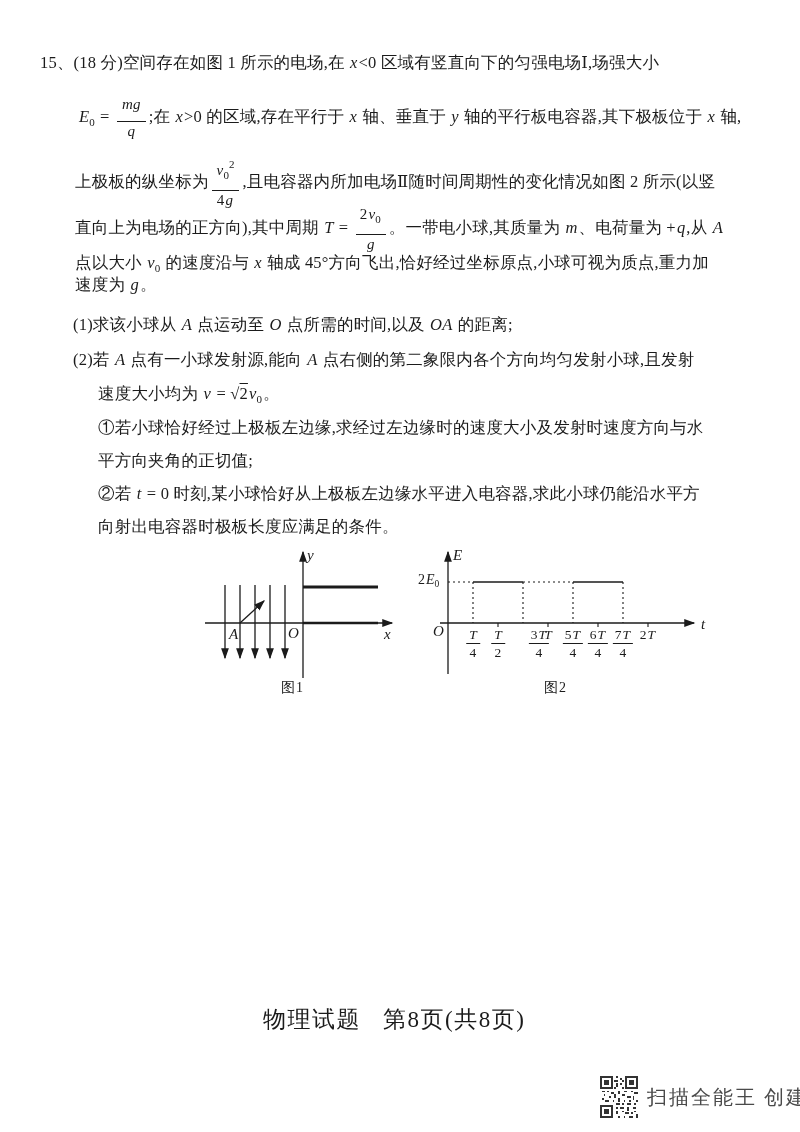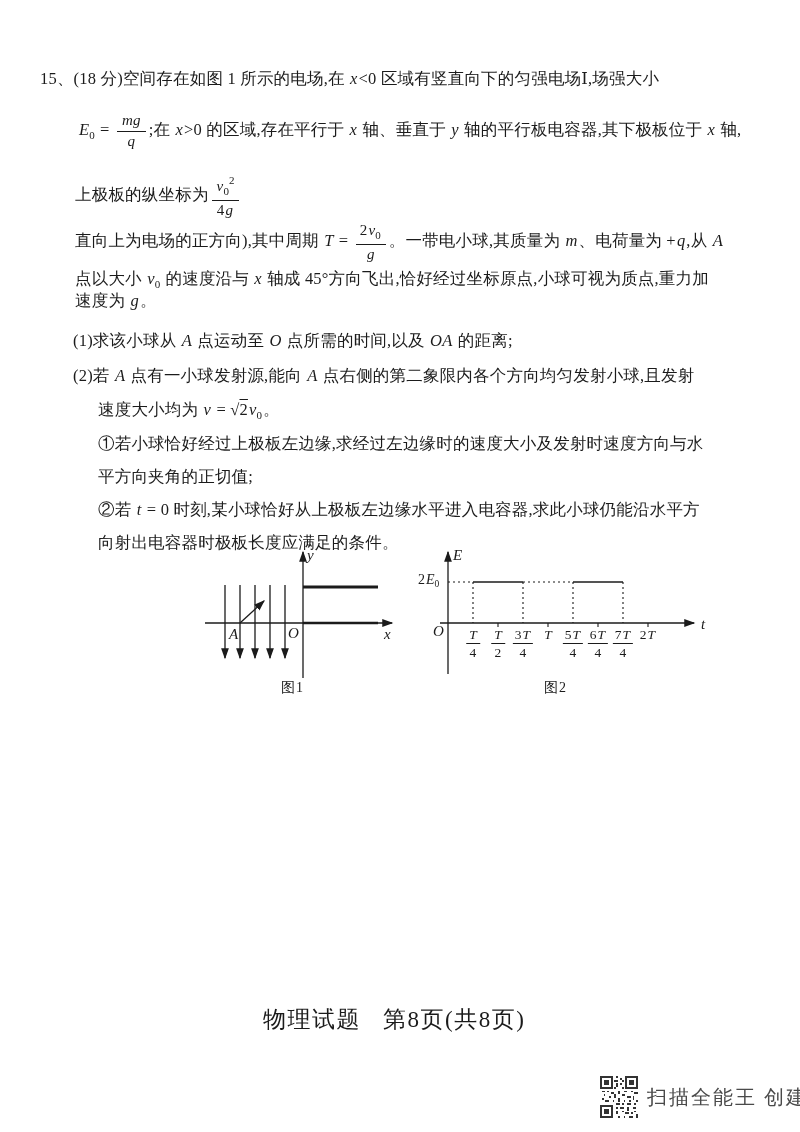--- a/index.html
+++ b/index.html
@@ -3,32 +3,32 @@
 <meta charset="utf-8">
 <style>
   html,body{margin:0;padding:0;}
   body{
     width:800px;height:1132px;position:relative;background:#ffffff;
     font-family:"Liberation Serif","DejaVu Serif",serif;
     color:#1b1b1b;overflow:hidden;
   }
   .line{
     position:absolute;white-space:nowrap;
-    font-size:16.5px;line-height:22px;letter-spacing:0.2px;margin-top:16px;
+    font-size:16.5px;line-height:22px;letter-spacing:0.2px;
   }
   
   .rt{font-style:normal;}
   .rv{font-style:italic;font-family:"Liberation Serif","DejaVu Serif",serif;padding:0 1px;}
   .rsub{font-size:11px;font-style:normal;vertical-align:-4px;letter-spacing:0;}
   .rsup{font-size:11px;font-style:normal;vertical-align:7px;letter-spacing:0;}
   .rfrac{
     display:inline-flex;flex-direction:column;align-items:center;
     vertical-align:middle;margin:0 3px;line-height:1.05;font-size:15px;
   }
-  .rfrac .rnum{display:block;border-bottom:1.2px solid #1b1b1b;padding:1px 4px 2px;}
+  .rfrac .rnum{display:block;border-bottom:1.2px solid #1b1b1b;padding:1px 4px 8px;}
   .rfrac .rden{display:block;padding-top:2px;}
   .rrad{font-style:normal;}
   .rbar{text-decoration:overline;font-style:normal;}
   
   .fig{position:absolute;}
   .fig svg{position:absolute;left:0;top:0;}
   .fig-caption{
     position:absolute;font-size:14px;letter-spacing:1px;white-space:nowrap;
   }
   .tick{
@@ -66,21 +66,21 @@
 <body>
 
 <div class="line" style="left:40px;top:52px"><span class="rt">15、(18 分)空间存在如图 1 所示的电场,在 </span><span class="rv">x</span><span class="rt">&lt;0 区域有竖直向下的匀强电场Ⅰ,场强大小</span></div>
 <div class="line" style="left:78px;top:96px"><span class="rv">E<span class="rsub">0</span></span><span class="rt"> = </span><span class="rfrac">
       <span class="rnum"><span class="rv">mg</span></span>
       <span class="rden"><span class="rv">q</span></span>
     </span><span class="rt">;在 </span><span class="rv">x</span><span class="rt">&gt;0 的区域,存在平行于 </span><span class="rv">x</span><span class="rt"> 轴、垂直于 </span><span class="rv">y</span><span class="rt"> 轴的平行板电容器,其下极板位于 </span><span class="rv">x</span><span class="rt"> 轴,</span></div>
 <div class="line" style="left:75px;top:158px"><span class="rt">上极板的纵坐标为</span><span class="rfrac">
       <span class="rnum"><span class="rv">v<span class="rsub">0</span><span class="rsup">2</span></span></span>
       <span class="rden"><span class="rt">4</span><span class="rv">g</span></span>
-    </span></div>
+    </span><span class="rt">,且电容器内所加电场Ⅱ随时间周期性的变化情况如图 2 所示(以竖</span></div>
 <div class="line" style="left:75px;top:206px"><span class="rt">直向上为电场的正方向),其中周期 </span><span class="rv">T</span><span class="rt"> = </span><span class="rfrac">
       <span class="rnum"><span class="rt">2</span><span class="rv">v<span class="rsub">0</span></span></span>
       <span class="rden"><span class="rv">g</span></span>
     </span><span class="rt">。一带电小球,其质量为 </span><span class="rv">m</span><span class="rt">、电荷量为 +</span><span class="rv">q</span><span class="rt">,从 </span><span class="rv">A</span></div>
 <div class="line" style="left:75px;top:252px"><span class="rt">点以大小 </span><span class="rv">v<span class="rsub">0</span></span><span class="rt"> 的速度沿与 </span><span class="rv">x</span><span class="rt"> 轴成 45°方向飞出,恰好经过坐标原点,小球可视为质点,重力加</span></div>
 <div class="line" style="left:75px;top:274px"><span class="rt">速度为 </span><span class="rv">g</span><span class="rt">。</span></div>
 <div class="line" style="left:73px;top:314px"><span class="rt">(1)求该小球从 </span><span class="rv">A</span><span class="rt"> 点运动至 </span><span class="rv">O</span><span class="rt"> 点所需的时间,以及 </span><span class="rv">OA</span><span class="rt"> 的距离;</span></div>
 <div class="line" style="left:73px;top:349px"><span class="rt">(2)若 </span><span class="rv">A</span><span class="rt"> 点有一小球发射源,能向 </span><span class="rv">A</span><span class="rt"> 点右侧的第二象限内各个方向均匀发射小球,且发射</span></div>
 <div class="line" style="left:98px;top:383px"><span class="rt">速度大小均为 </span><span class="rv">v</span><span class="rt"> = </span><span class="rrad">√</span><span class="rbar">2</span><span class="rv">v<span class="rsub">0</span></span><span class="rt">。</span></div>
 <div class="line" style="left:98px;top:417px"><span class="rt">①若小球恰好经过上极板左边缘,求经过左边缘时的速度大小及发射时速度方向与水</span></div>
@@ -158,21 +158,21 @@
   </svg>
   <span class="level-label"><span class="rt">2</span><span class="rv">E<span class="rsub">0</span></span></span>
   <span class="tick" style="left:55px;top:86px"><span class="rfrac">
         <span class="rnum"><span class="rv">T</span></span>
         <span class="rden"><span class="rt">4</span></span>
       </span></span>
   <span class="tick" style="left:80px;top:86px"><span class="rfrac">
         <span class="rnum"><span class="rv">T</span></span>
         <span class="rden"><span class="rt">2</span></span>
       </span></span>
-  <span class="tick" style="left:105px;top:86px"><span class="rfrac">
+  <span class="tick" style="left:121px;top:86px"><span class="rfrac">
         <span class="rnum"><span class="rt">3</span><span class="rv">T</span></span>
         <span class="rden"><span class="rt">4</span></span>
       </span></span>
   <span class="tick" style="left:130px;top:86px"><span class="rv">T</span></span>
   <span class="tick" style="left:155px;top:86px"><span class="rfrac">
         <span class="rnum"><span class="rt">5</span><span class="rv">T</span></span>
         <span class="rden"><span class="rt">4</span></span>
       </span></span>
   <span class="tick" style="left:180px;top:86px"><span class="rfrac">
         <span class="rnum"><span class="rt">6</span><span class="rv">T</span></span>

